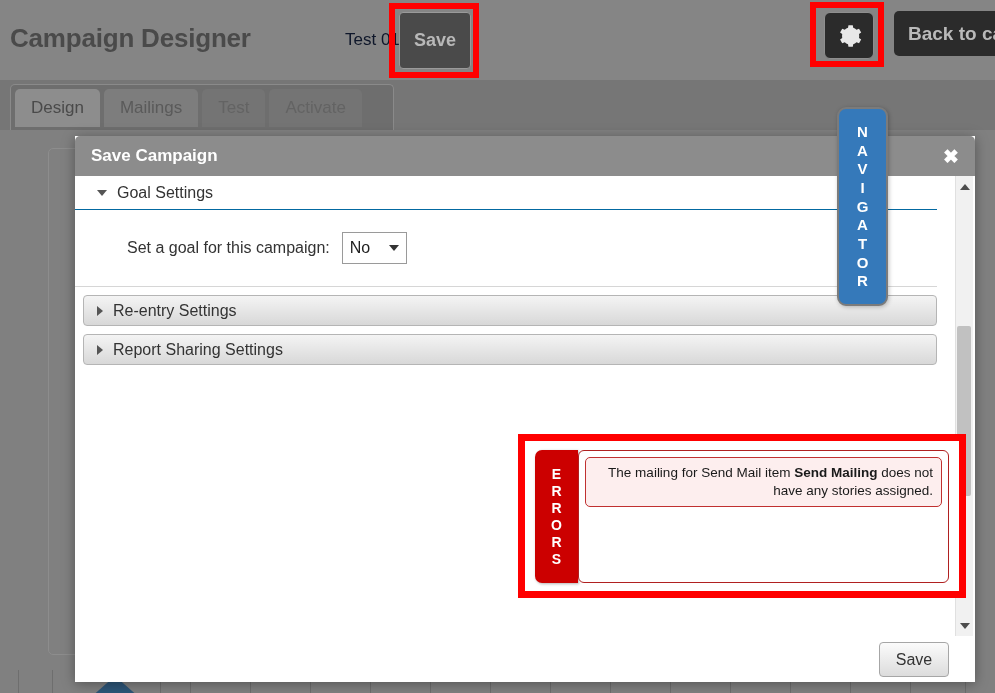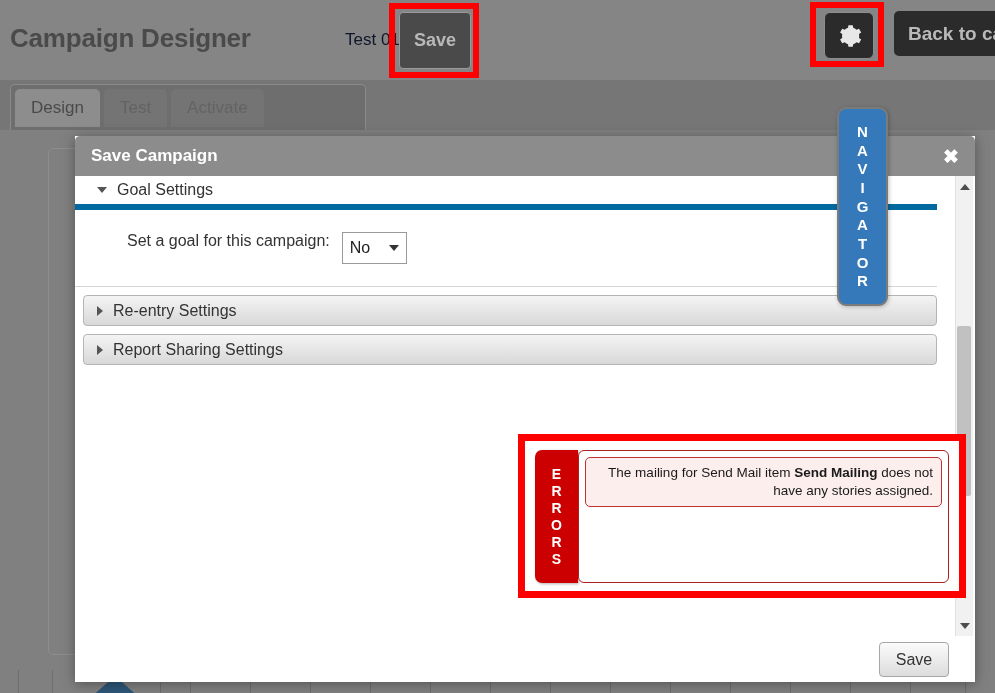--- a/index.html
+++ b/index.html
@@ -107,21 +107,21 @@
     left: 10px; top: 4px;
     height: 46px;
     background: #6e6e6e;
     border: 1px solid #8a8a8a;
     border-bottom: none;
     border-radius: 5px 5px 0 0;
     padding: 4px 4px 0 4px;
     box-sizing: border-box;
     display: flex;
     gap: 4px;
-    width: 356px;
+    width: 384px;
   }
   .tab {
     height: 38px;
     padding: 0 16px;
     font-size: 17px;
     display: flex;
     align-items: center;
     border-radius: 5px 5px 0 0;
     color: #5c5c5c;
   }
@@ -286,21 +286,21 @@
   }
   .body-inner {
     position: absolute;
     left: 0; top: 0;
     width: 880px;
     padding: 0;
   }
 
   .acc-open-head {
     height: 34px;
-    border-bottom: 6px solid #0369a1;
+    border-bottom: 1px solid #0369a1;
     display: flex;
     align-items: center;
     padding-left: 22px;
     box-sizing: border-box;
     font-size: 16px;
     color: #333;
     background: #fff;
     margin-right: 18px;
   }
   .caret-down {
@@ -315,20 +315,21 @@
     border-top: 5px solid transparent;
     border-bottom: 5px solid transparent;
     border-left: 6px solid #555;
     margin-right: 10px;
   }
   .acc-content {
     padding: 22px 0 22px 52px;
     border-bottom: 1px solid #d6d6d6;
     margin-right: 18px;
     display: flex;
+    align-items: center;
   }
   .field-label {
     font-size: 16px;
     color: #333;
     margin-right: 12px;
   }
   .select-box {
     width: 65px; height: 32px;
     border: 1px solid #9a9a9a;
     background: #fff;
@@ -514,20 +515,21 @@
         </svg>
       </div>
       <div class="hl-gear"></div>
 
       <div class="back-btn">Back to ca</div>
     </div>
 
     <div class="toolbar-row">
       <div class="tabs-wrap">
         <div class="tab active">Design</div>
+        <div class="tab inactive">Mailings</div>
         <div class="tab disabled">Test</div>
         <div class="tab disabled">Activate</div>
       </div>
 
       <div class="zoom-panel">
         <div class="zoom-label">Zoom</div>
         <div class="zoom-track">
           <div class="zoom-thumb"></div>
         </div>
         <div class="zoom-value">1</div>

